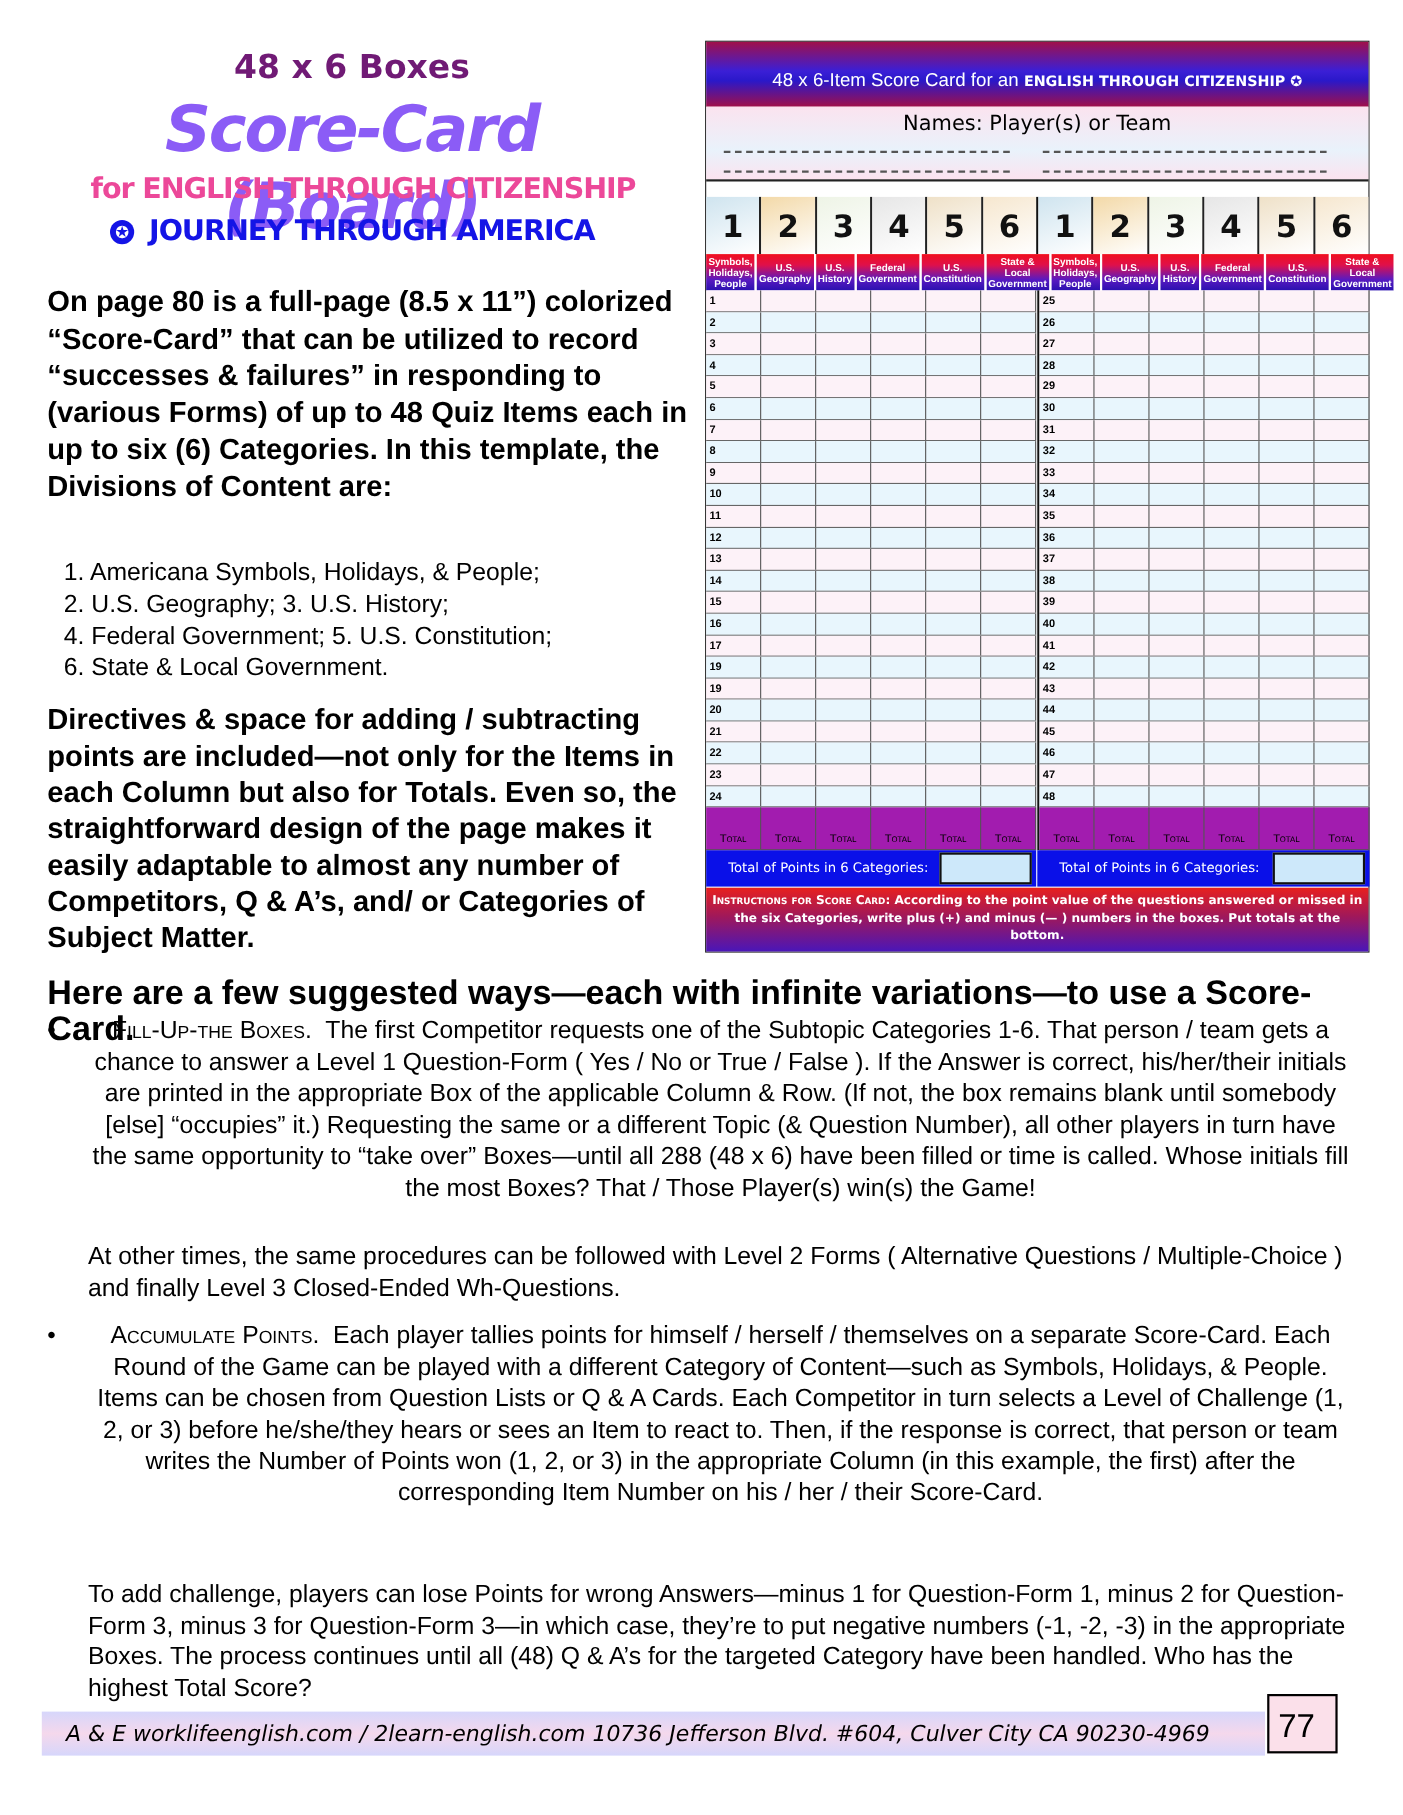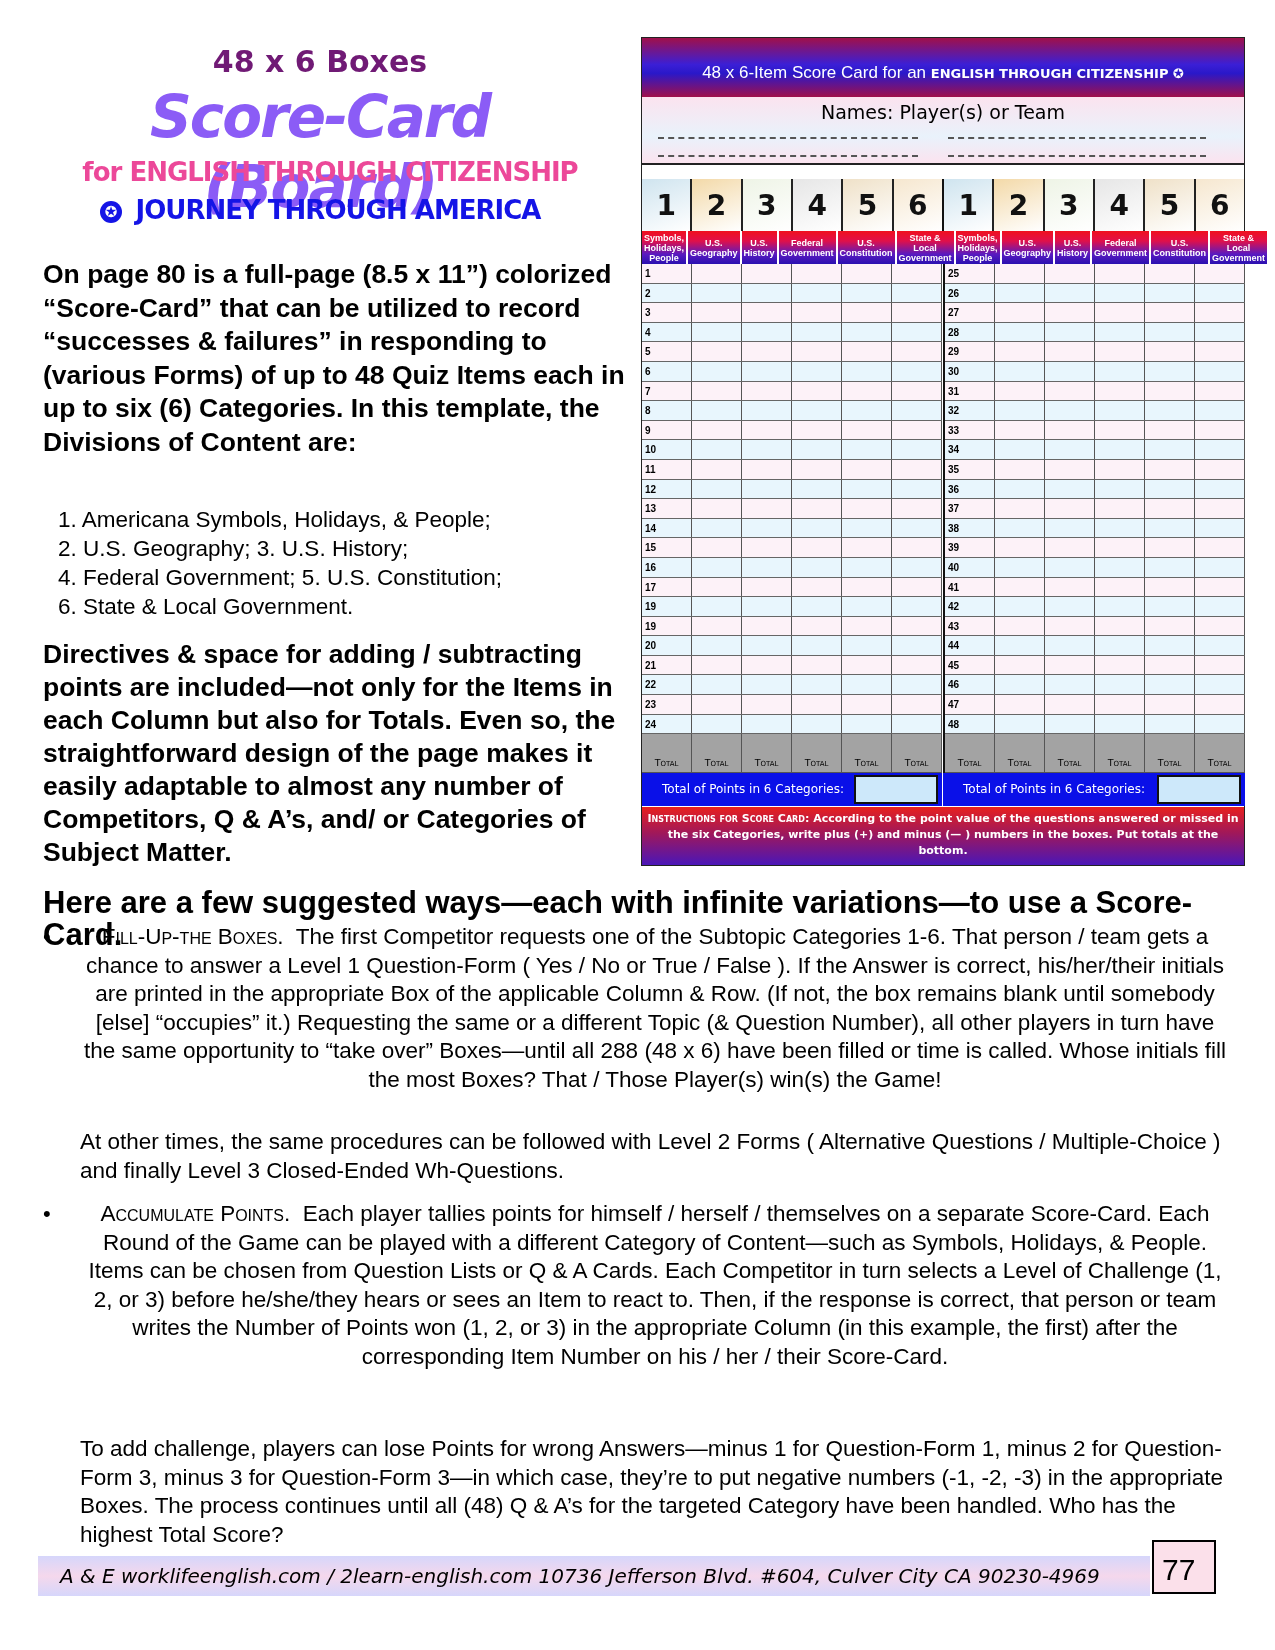--- a/index.html
+++ b/index.html
@@ -37,21 +37,21 @@
   .icon{flex:1;border-right:2px solid #222;position:relative;display:flex;align-items:center;justify-content:center;font-family:"DejaVu Sans",sans-serif;font-weight:bold;font-size:28px;color:#111;}
   .icon:last-child{border-right:none;}
   .labels{position:absolute;left:0;top:193px;width:100%;height:33px;display:flex;}
   .lab{flex:1;background:linear-gradient(180deg,#f0101e 0%,#e0104a 30%,#5a1ac0 70%,#2a10b0 100%);color:#fff;font-size:9px;line-height:10px;text-align:center;display:flex;align-items:center;justify-content:center;border-right:2px solid #fff;font-weight:bold;padding:0 2px;}
   .grid{position:absolute;left:0;top:226px;width:100%;}
   .half{position:absolute;top:0;width:300px;}
   .row{display:flex;height:19.6px;border-bottom:1px solid #666;box-sizing:border-box;}
   .row.pink{background:#fdf2f8;}
   .row.blue{background:#e8f6fd;}
   .cell{flex:1;border-right:1px solid #555;font-size:10px;font-weight:bold;padding-left:3px;line-height:19px;}
-  .totrow{display:flex;height:39px;background:#a3a3a3;border-bottom:1px solid #555;box-sizing:border-box;}
+  .totrow{display:flex;height:39px;background:#a21caf;border-bottom:1px solid #555;box-sizing:border-box;}
   .tot{flex:1;border-right:1px solid #555;font-family:"DejaVu Sans",sans-serif;font-size:9.5px;display:flex;align-items:flex-end;justify-content:center;padding-bottom:4px;font-variant:small-caps;}
   .bluebar{position:absolute;height:33px;background:#0a10e8;color:#fff;font-family:"DejaVu Sans",sans-serif;font-size:12px;line-height:33px;padding-left:20px;box-sizing:border-box;}
   .bluebox{position:absolute;top:2px;width:84px;height:29px;background:#cde8fa;border:2px solid #111;box-sizing:border-box;}
   .instr{position:absolute;left:0;top:769px;width:100%;height:58px;background:linear-gradient(180deg,#e8201e 0%,#a0185a 45%,#4a16b8 100%);color:#fff;font-family:"DejaVu Sans",sans-serif;font-weight:bold;font-size:11px;line-height:16px;text-align:center;padding-top:4px;box-sizing:border-box;}
 </style>
 </head>
 <body>
 
 <div class="abs t1">48 x 6 Boxes</div>
 <div class="abs t2"><i>Score-Card (Board)</i></div>

